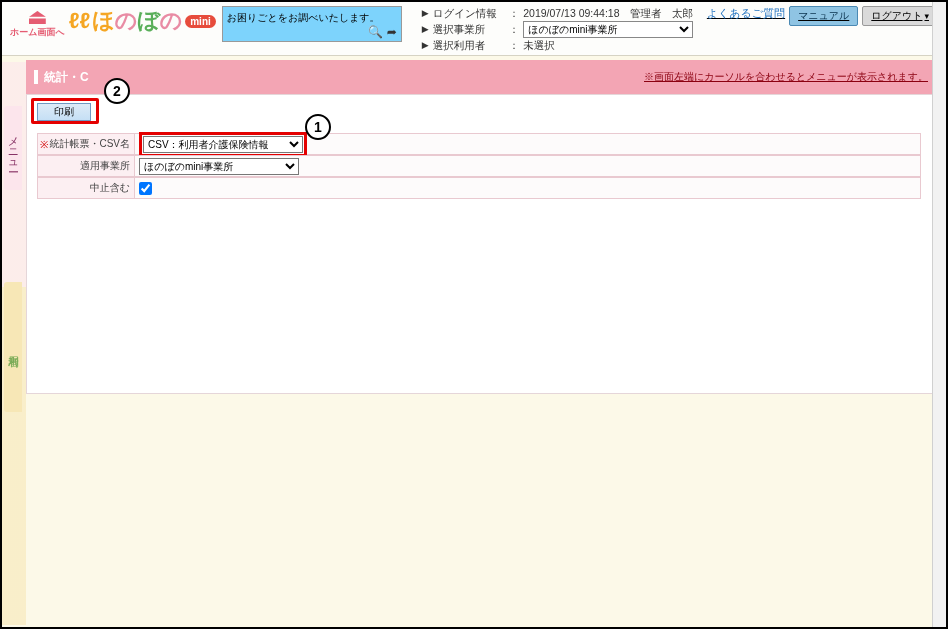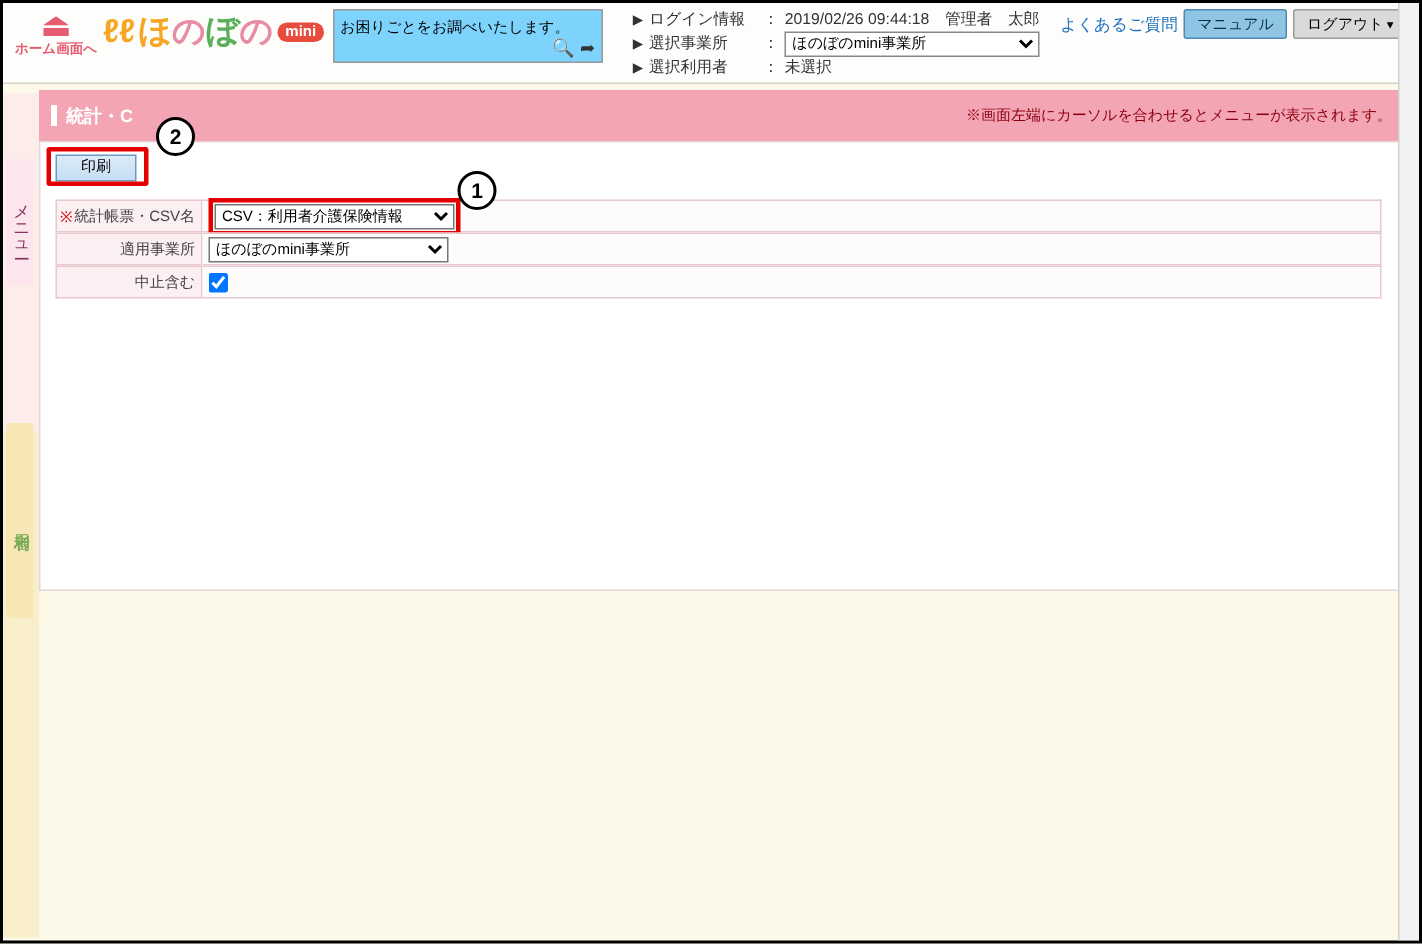--- a/index.html
+++ b/index.html
@@ -19,30 +19,30 @@
   .logo-no2{ color:#E98BA4;}
   .mini-badge{ background:#E74C3C;color:#fff;font-size:10px;padding:1px 5px;border-radius:7px;margin-left:3px;}
   .trouble { width:180px;height:36px;border:1px solid #999;background:#7dd3fc;padding:4px;font-size:10px;position:relative;margin-right:20px;}
   .trouble-icons{position:absolute;right:4px;bottom:2px;font-size:12px;color:#333;}
   .info-list{ font-size:10.5px; color:#333; line-height:1.45;}
   .info-list .row{display:flex;align-items:center;}
   .info-list .tri{margin-right:4px;font-size:9px;}
   .info-list .lbl{display:inline-block;width:72px;}
   .info-list .sep{margin:0 4px;}
   .info-list select{font-size:10px;height:17px;width:170px;border:1px solid #888;background:#fff;}
-  .hdr-right{margin-left:auto;display:flex;align-items:center;gap:4px;}
+  .hdr-right{margin-left:auto;display:flex;gap:4px;text-decoration:underline;}
   .faq-link{color:#1E70BF;text-decoration:none;font-size:11px;}
   .hdr-btn{background:#DADADA;border:1px solid #9A9A9A;border-radius:2px;padding:2px 8px;font-size:10px;display:inline-flex;align-items:center;gap:2px;}
   .hdr-btn.manual{background:#8FC4E3;border-color:#4A89B3;color:#08304B;}
   .chev{font-size:9px;}
 
   
   .section-bar{margin:4px 10px 0 24px;height:34px;background:#F3A5B4;color:#fff;font-weight:bold;font-size:12px;display:flex;align-items:center;padding:0 8px;}
   .section-bar .vline{display:inline-block;width:4px;height:14px;background:#fff;margin-right:6px;}
-  .hint{margin-left:auto;font-weight:normal;color:#8B0010;font-size:10px;}
+  .hint{margin-left:auto;font-weight:normal;color:#8B0010;font-size:10px;text-decoration:underline;}
 
   
   .panel{margin:0 10px 0 24px;background:#fff;border:1px solid #E5D6D9;position:relative;padding:8px 0 0 10px;height:300px;}
   .print-btn{width:54px;height:18px;background:linear-gradient(#DDEBF7,#C5DFF5);border:1px solid #6F99C2;font-size:10px;text-align:center;line-height:16px;}
   .red-frame-print{position:absolute;left:4px;top:3px;width:68px;height:26px;border:3px solid #E40000;border-radius:2px;pointer-events:none;}
 
   .form{margin-top:12px;width:calc(100% - 14px);}
   .form-row{display:flex;align-items:stretch;height:22px;}
   .form-row + .form-row{margin-top:0;}
   .lbl-cell{width:98px;border:1px solid #E9C9D0;background:#FCEFF2;color:#444;font-size:10px;display:flex;align-items:center;justify-content:flex-end;padding-right:4px;}
@@ -90,21 +90,21 @@
       <span>🔍</span>
       <span>➦</span>
     </span>
   </div>
 
   <div class="info-list">
     <div class="row">
       <span class="tri">▶</span>
       <span class="lbl">ログイン情報</span>
         <span class="sep">：</span>
-      <span>2019/02/26 09:44:18　管理者　太郎</span>
+      <span>2019/07/13 09:44:18　管理者　太郎</span>
     </div>
     <div class="row">
       <span class="tri">▶</span>
       <span class="lbl">選択事業所</span>
         <span class="sep">：</span>
       <select>
         <option>ほのぼのmini事業所</option>
       </select>
     </div>
     <div class="row">

